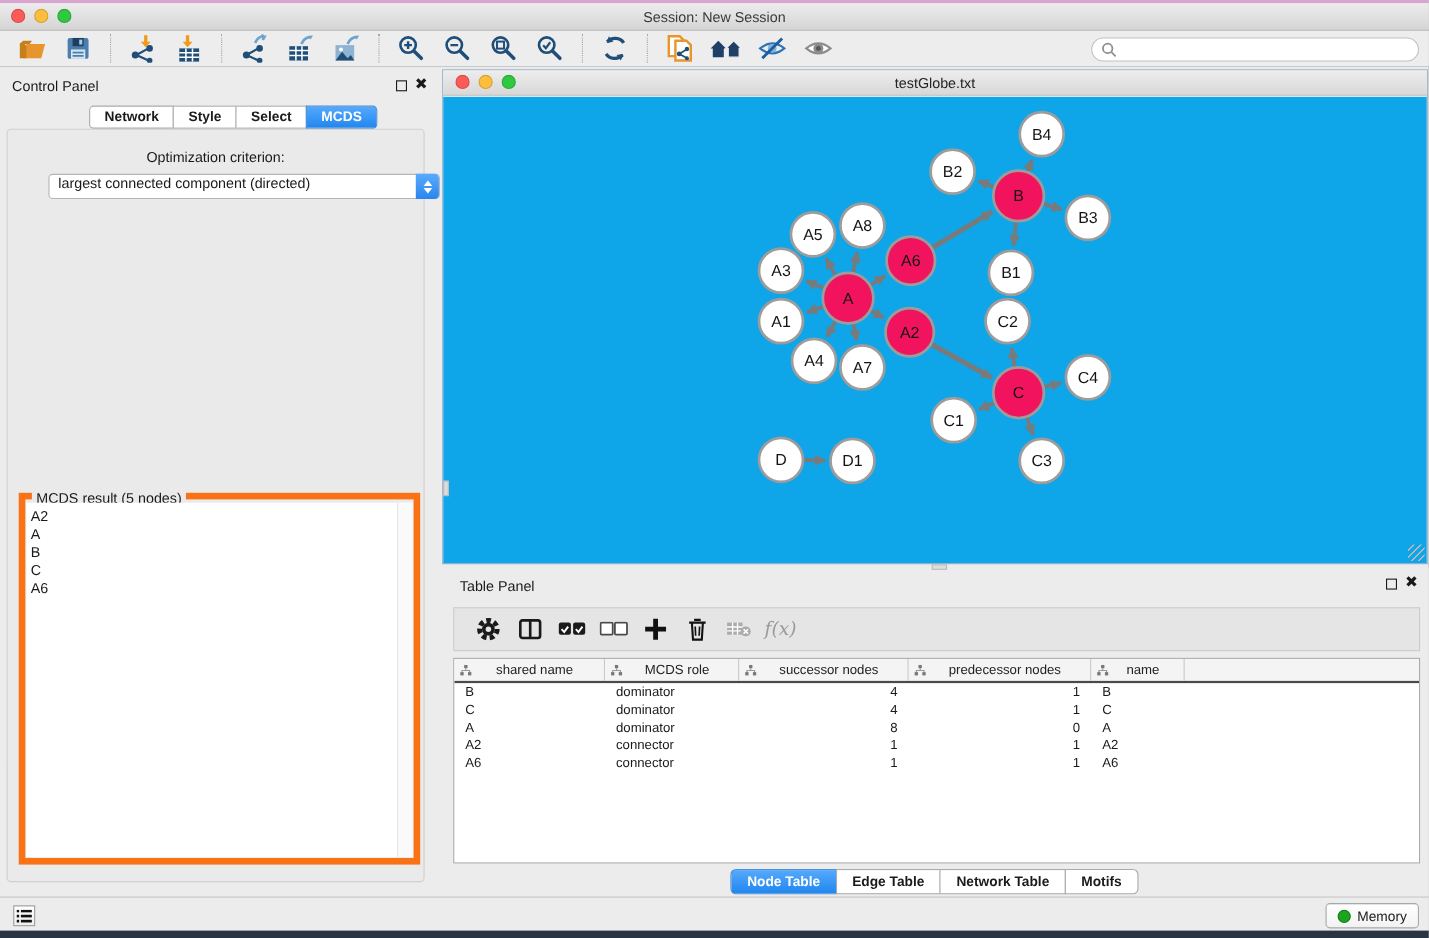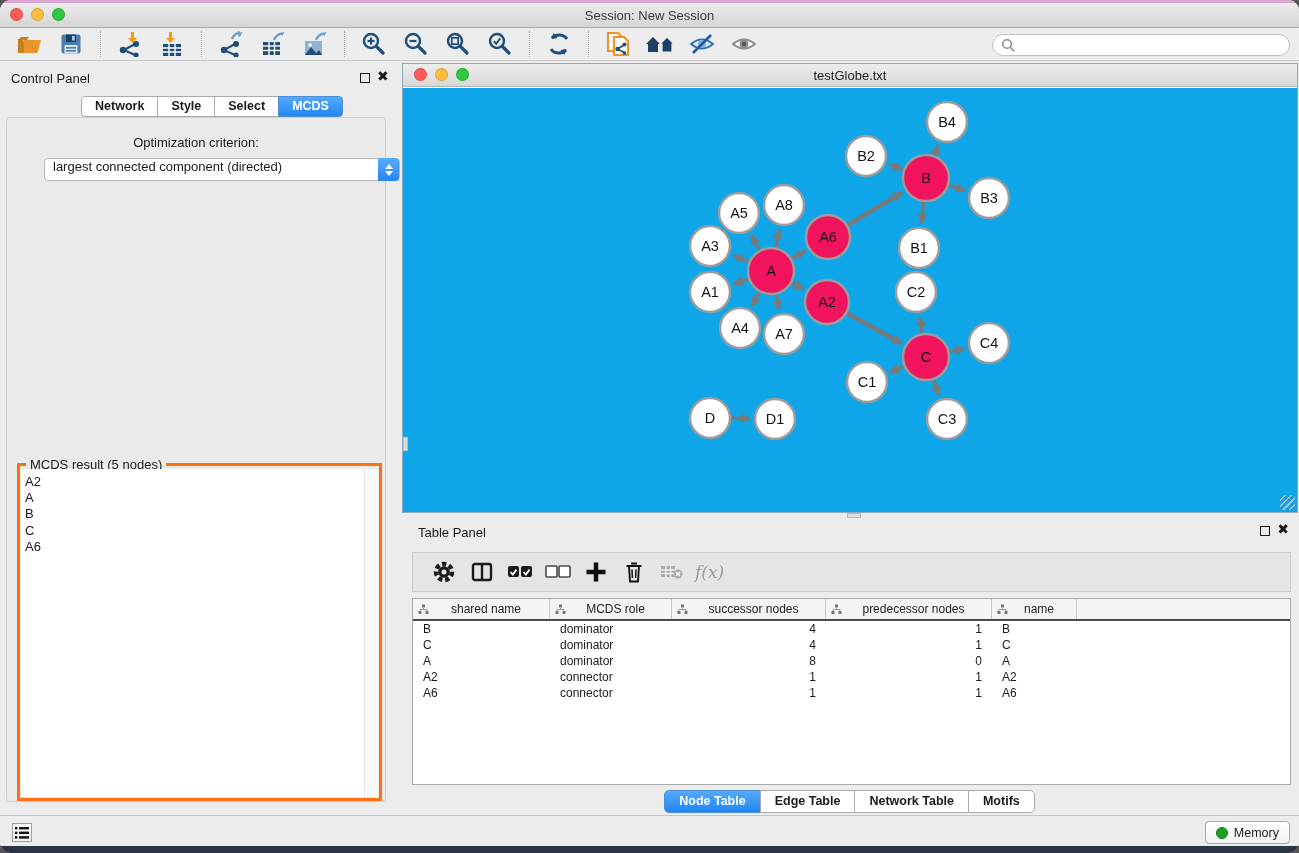--- a/index.html
+++ b/index.html
@@ -1,20 +1,20 @@
 <!DOCTYPE html>
 <html><head>
 <meta charset="utf-8">
 <style>
   * { margin:0; padding:0; box-sizing:border-box; }
   html,body { background:#555; }
   .screen {
     position:relative; width:1299px; height:853px; overflow:hidden;
     background:#ECECEC; font-family:"Liberation Sans","DejaVu Sans",sans-serif;
-    color:#1a1a1a; font-size:13px;border-radius:11px;
+    color:#1a1a1a; font-size:13px;
   }
   
   .top-strip { position:absolute; left:0; top:0; width:1299px; height:3px; background:#D9A6D2; }
   .titlebar {
     position:absolute; left:0; top:3px; width:1299px; height:25px;
     background:linear-gradient(#ECECEC,#D5D5D5); border-bottom:1px solid #ABABAB;
   }
   .lights { position:absolute; left:10px; top:5px; display:flex; gap:8px; }
   .light { width:13px; height:13px; border-radius:50%; border:1px solid rgba(0,0,0,.15); }
   .light.red{ background:#FC5B57;} .light.yellow{ background:#FDBE3E;} .light.green{ background:#2FC840;}
@@ -63,22 +63,22 @@
     display:flex; flex-direction:column; align-items:center; justify-content:center; gap:2px;
   }
   .cap .up { width:0; height:0; border-left:4px solid transparent; border-right:4px solid transparent; border-bottom:5px solid #fff; }
   .cap .dn { width:0; height:0; border-left:4px solid transparent; border-right:4px solid transparent; border-top:5px solid #fff; }
   .cp-buttons { position:absolute; left:0; right:0; top:73px; display:flex; justify-content:center; gap:14px; }
   .cp-btn {
     height:23px; padding:3px 16px 0; background:linear-gradient(#FFFFFF,#F3F3F3);
     border:1px solid #B9B9B9; border-radius:7px; text-align:center;
   }
   .result-box {
-    position:absolute; left:10px; top:345px; width:365px; height:338px;
-    border:3px solid #f97316;
+    position:absolute; left:10px; top:330px; width:365px; height:338px;
+    border:6px solid #f97316;
   }
   .result-legend {
     position:absolute; left:6px; top:-9px; background:#EAEAEA; padding:0 4px; font-size:13px;
   }
   .result-list {
     position:absolute; left:1px; right:1px; top:3px; bottom:1px; background:#fff;
     padding:5px 0 0 4px; line-height:16.2px; font-size:13px; overflow:hidden;
   }
   .result-scroll {
     position:absolute; right:1px; top:3px; bottom:1px; width:14px;

